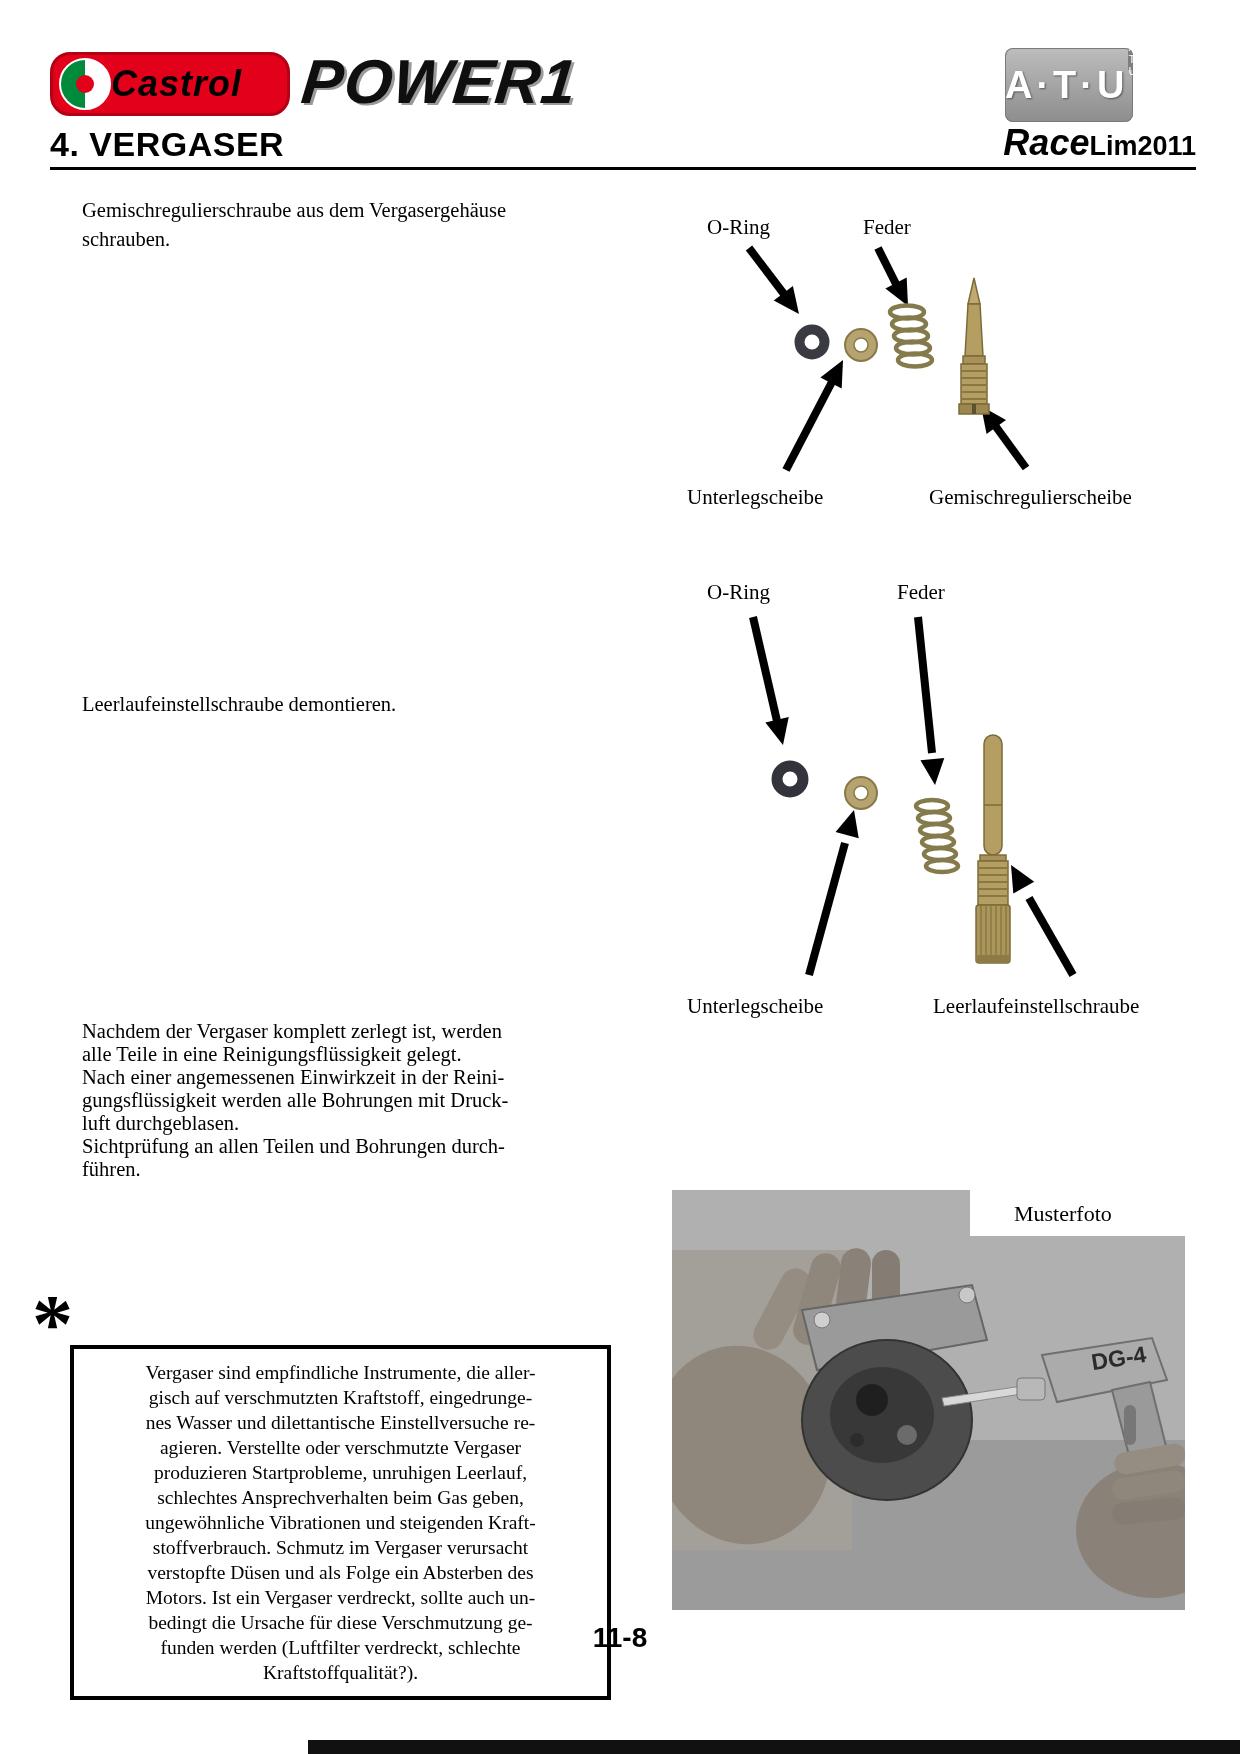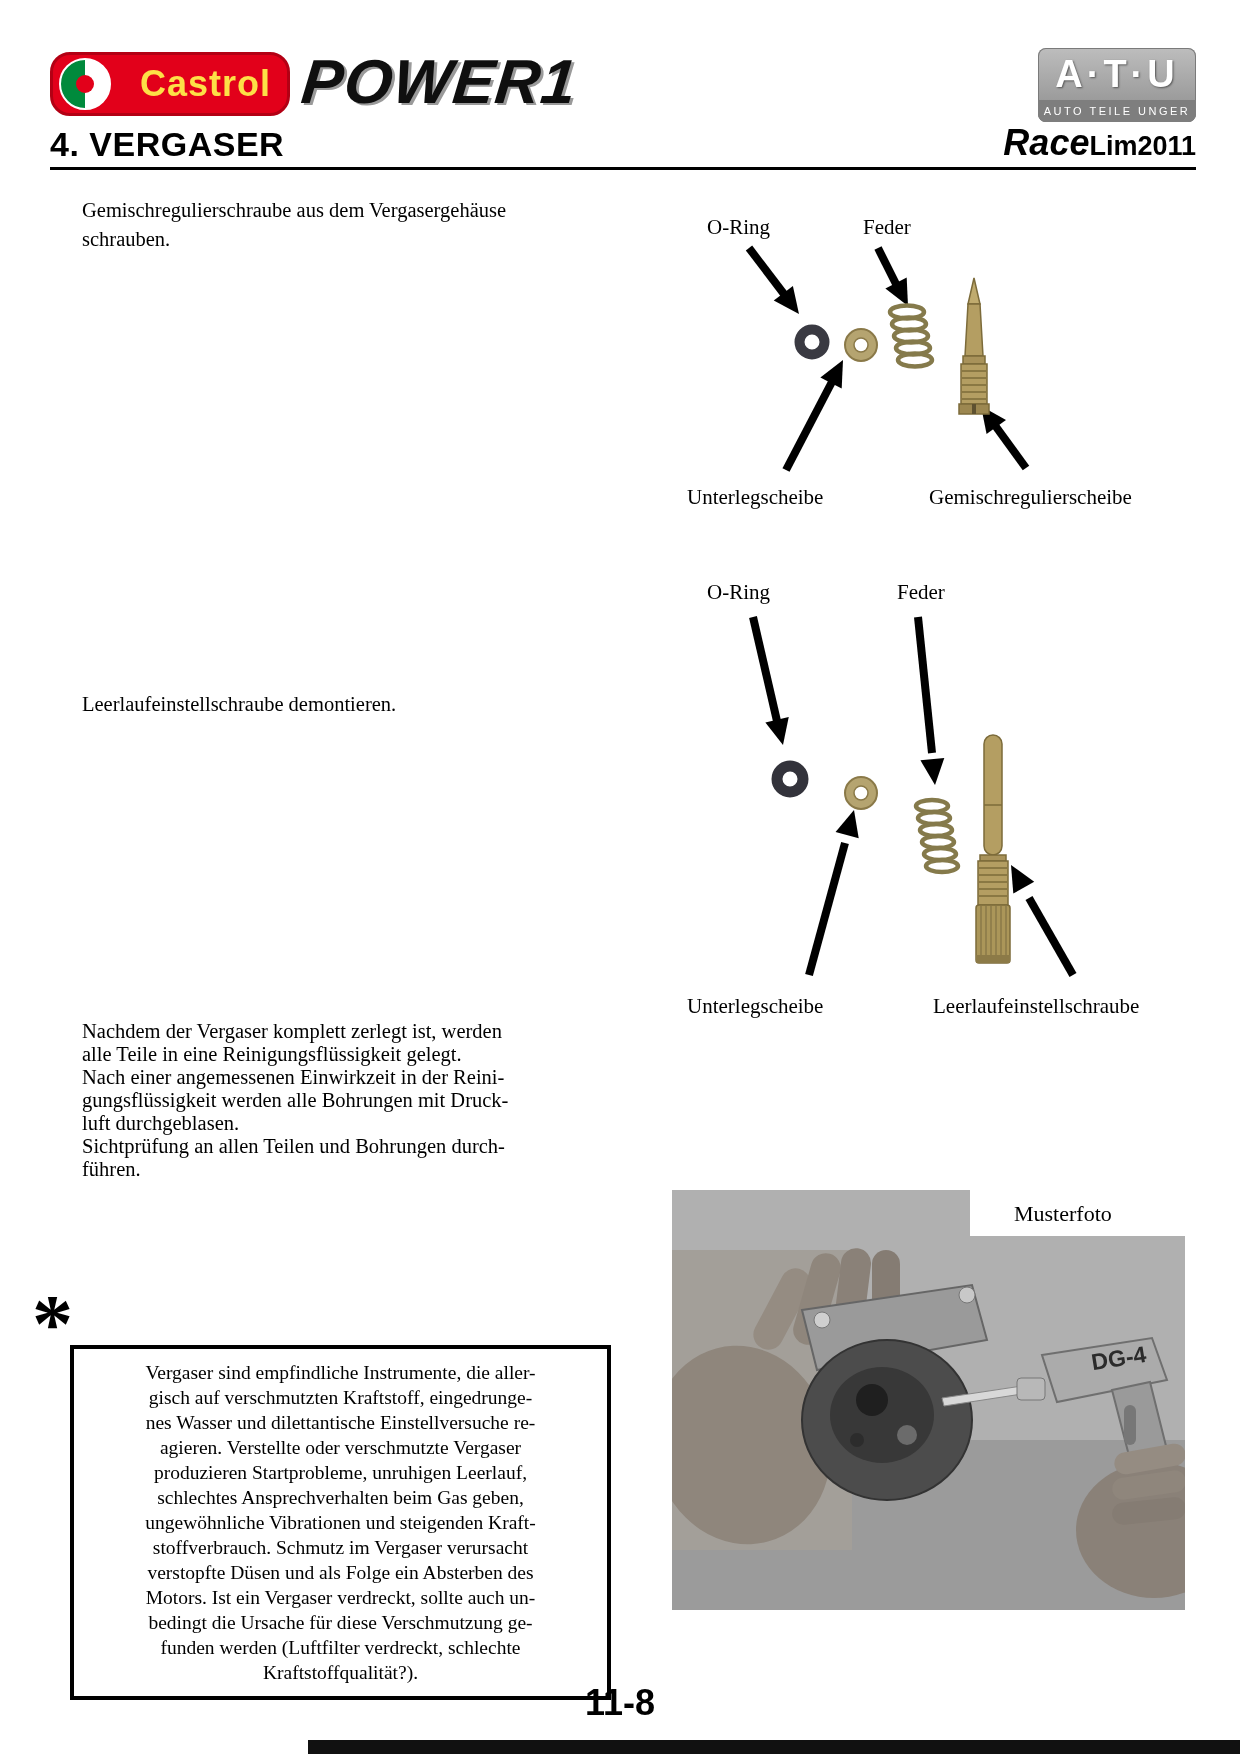--- a/index.html
+++ b/index.html
@@ -20,34 +20,34 @@
   .castrol-emblem {
     width:48px; height:48px; border-radius:50%;
     background:linear-gradient(90deg,#008a3c 0 50%, #ffffff 50% 100%);
     border:2px solid #ffffff; position:relative; flex:0 0 auto;
   }
   .castrol-dot {
     position:absolute; left:50%; top:50%; width:18px; height:18px;
     margin:-9px 0 0 -9px; background:#e2001a; border-radius:50%;
   }
   .castrol-word {
-    flex:1; text-align:right; color:#fde047;
-    font-family:"Liberation Sans", sans-serif; font-weight:bold; 
+    flex:1; text-align:left; color:#000000;
+    font-family:"Liberation Sans", sans-serif; font-weight:bold; font-style:italic;
     font-size:36px; letter-spacing:1px; padding-right:4px;
   }
   .power1 {
     left:302px; top:44px; height:76px; line-height:76px;
     font-family:"Liberation Sans", sans-serif; font-weight:bold; font-style:italic;
     font-size:62px; color:#0f0f0f; letter-spacing:1px;
     transform:skewX(-6deg); text-shadow:3px 2px 0 #9a9a9a;
   }
   .atu {
-    left:1038px; top:48px; width:158px; height:74px; border-radius:8px;
+    left:1005px; top:48px; width:128px; height:74px; border-radius:8px;
     overflow:hidden; background:linear-gradient(180deg,#bdbdbd,#8d8d8d);
-    display:flex; flex-direction:column; box-shadow:0 0 0 1px #7a7a7a inset;
+    display:flex; box-shadow:0 0 0 1px #7a7a7a inset;
   }
   .atu-letters {
     flex:1; display:flex; align-items:center; justify-content:center;
     color:#ffffff; font-family:"Liberation Sans", sans-serif; font-weight:bold;
     font-size:38px; letter-spacing:4px; text-shadow:1px 1px 2px #555;
   }
   .atu-tagline {
     height:22px; background:#7e7e7e; color:#ffffff;
     font-family:"Liberation Sans", sans-serif; font-weight:normal; font-size:11px;
     letter-spacing:2.5px; display:flex; align-items:center; justify-content:center;
@@ -87,22 +87,22 @@
     font-family:"Liberation Serif", serif; font-weight:bold;
   }
   .note-box {
     left:70px; top:1345px; width:541px; box-sizing:border-box;
     border:4px solid #000; padding:11px 6px;
     text-align:center; font-size:19.5px; line-height:25px;
   }
 
   
   .page-number {
-    left:0; top:1682px; width:1240px; text-align:center;
-    font-family:"Liberation Sans", sans-serif; font-weight:bold; font-size:36px;
+    left:0; top:1622px; width:1240px; text-align:center;
+    font-family:"Liberation Sans", sans-serif; font-weight:bold; font-size:28px;
   }
   .scan-bar { left:308px; top:1740px; width:932px; height:14px; background:#111; }
 </style>
 </head>
 <body>
 
 <div class="page">
 
   <div class="abs castrol">
     <div class="castrol-emblem">

